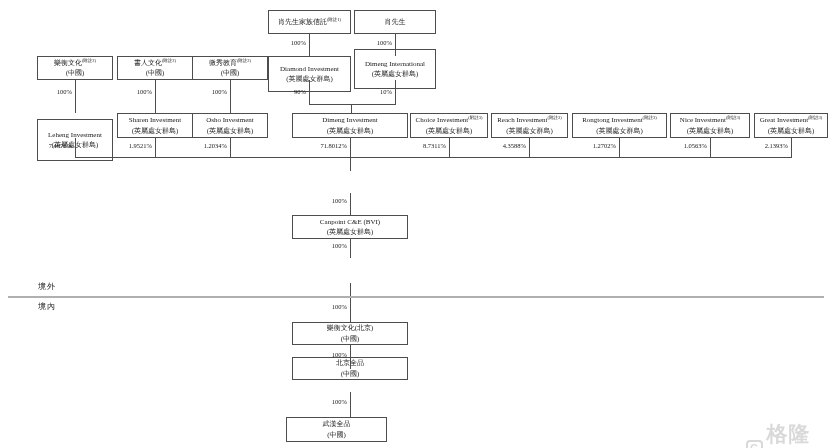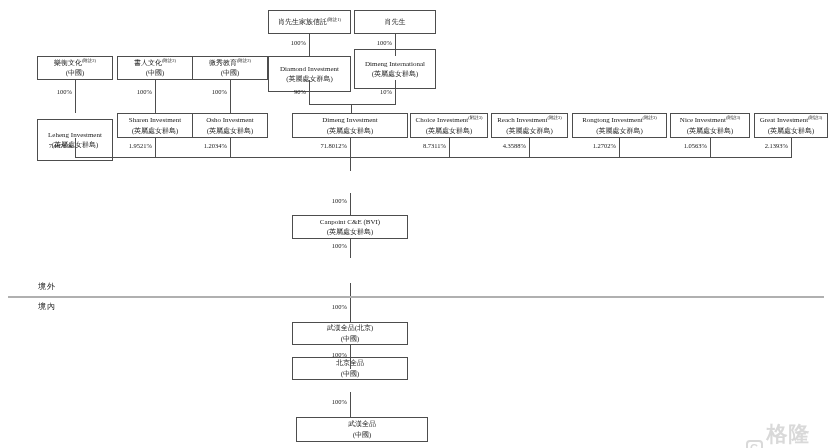--- a/index.html
+++ b/index.html
@@ -89,28 +89,28 @@
   <div class="node" style="left:754px;top:113px;width:74px;height:25px">
     <div class="nm"><span>Great Investment</span><sup>(附註3)</sup></div>
     <div>(英屬處女群島)</div>
   </div>
 
   <div class="node" style="left:292px;top:215px;width:116px;height:24px">
     <div class="nm">Canpoint C&amp;E (BVI)</div>
     <div>(英屬處女群島)</div>
   </div>
   <div class="node" style="left:292px;top:322px;width:116px;height:23px">
-    <div class="nm">武漢全品(北京)</div>
+    <div class="nm">樂衡文化(北京)</div>
     <div>(中國)</div>
   </div>
   <div class="node" style="left:292px;top:357px;width:116px;height:23px">
     <div class="nm">北京全品</div>
     <div>(中國)</div>
   </div>
-  <div class="node" style="left:296px;top:417px;width:132px;height:25px">
+  <div class="node" style="left:286px;top:417px;width:101px;height:25px">
     <div class="nm">武漢全品</div>
     <div>(中國)</div>
   </div>
 
   <div class="vl" style="left:309px;top:34px;height:22px"></div>
   <div class="vl" style="left:395px;top:34px;height:22px"></div>
   <div class="vl" style="left:75px;top:80px;height:33px"></div>
   <div class="vl" style="left:155px;top:80px;height:33px"></div>
   <div class="vl" style="left:230px;top:80px;height:33px"></div>
   <div class="vl" style="left:309px;top:80px;height:24px"></div>

